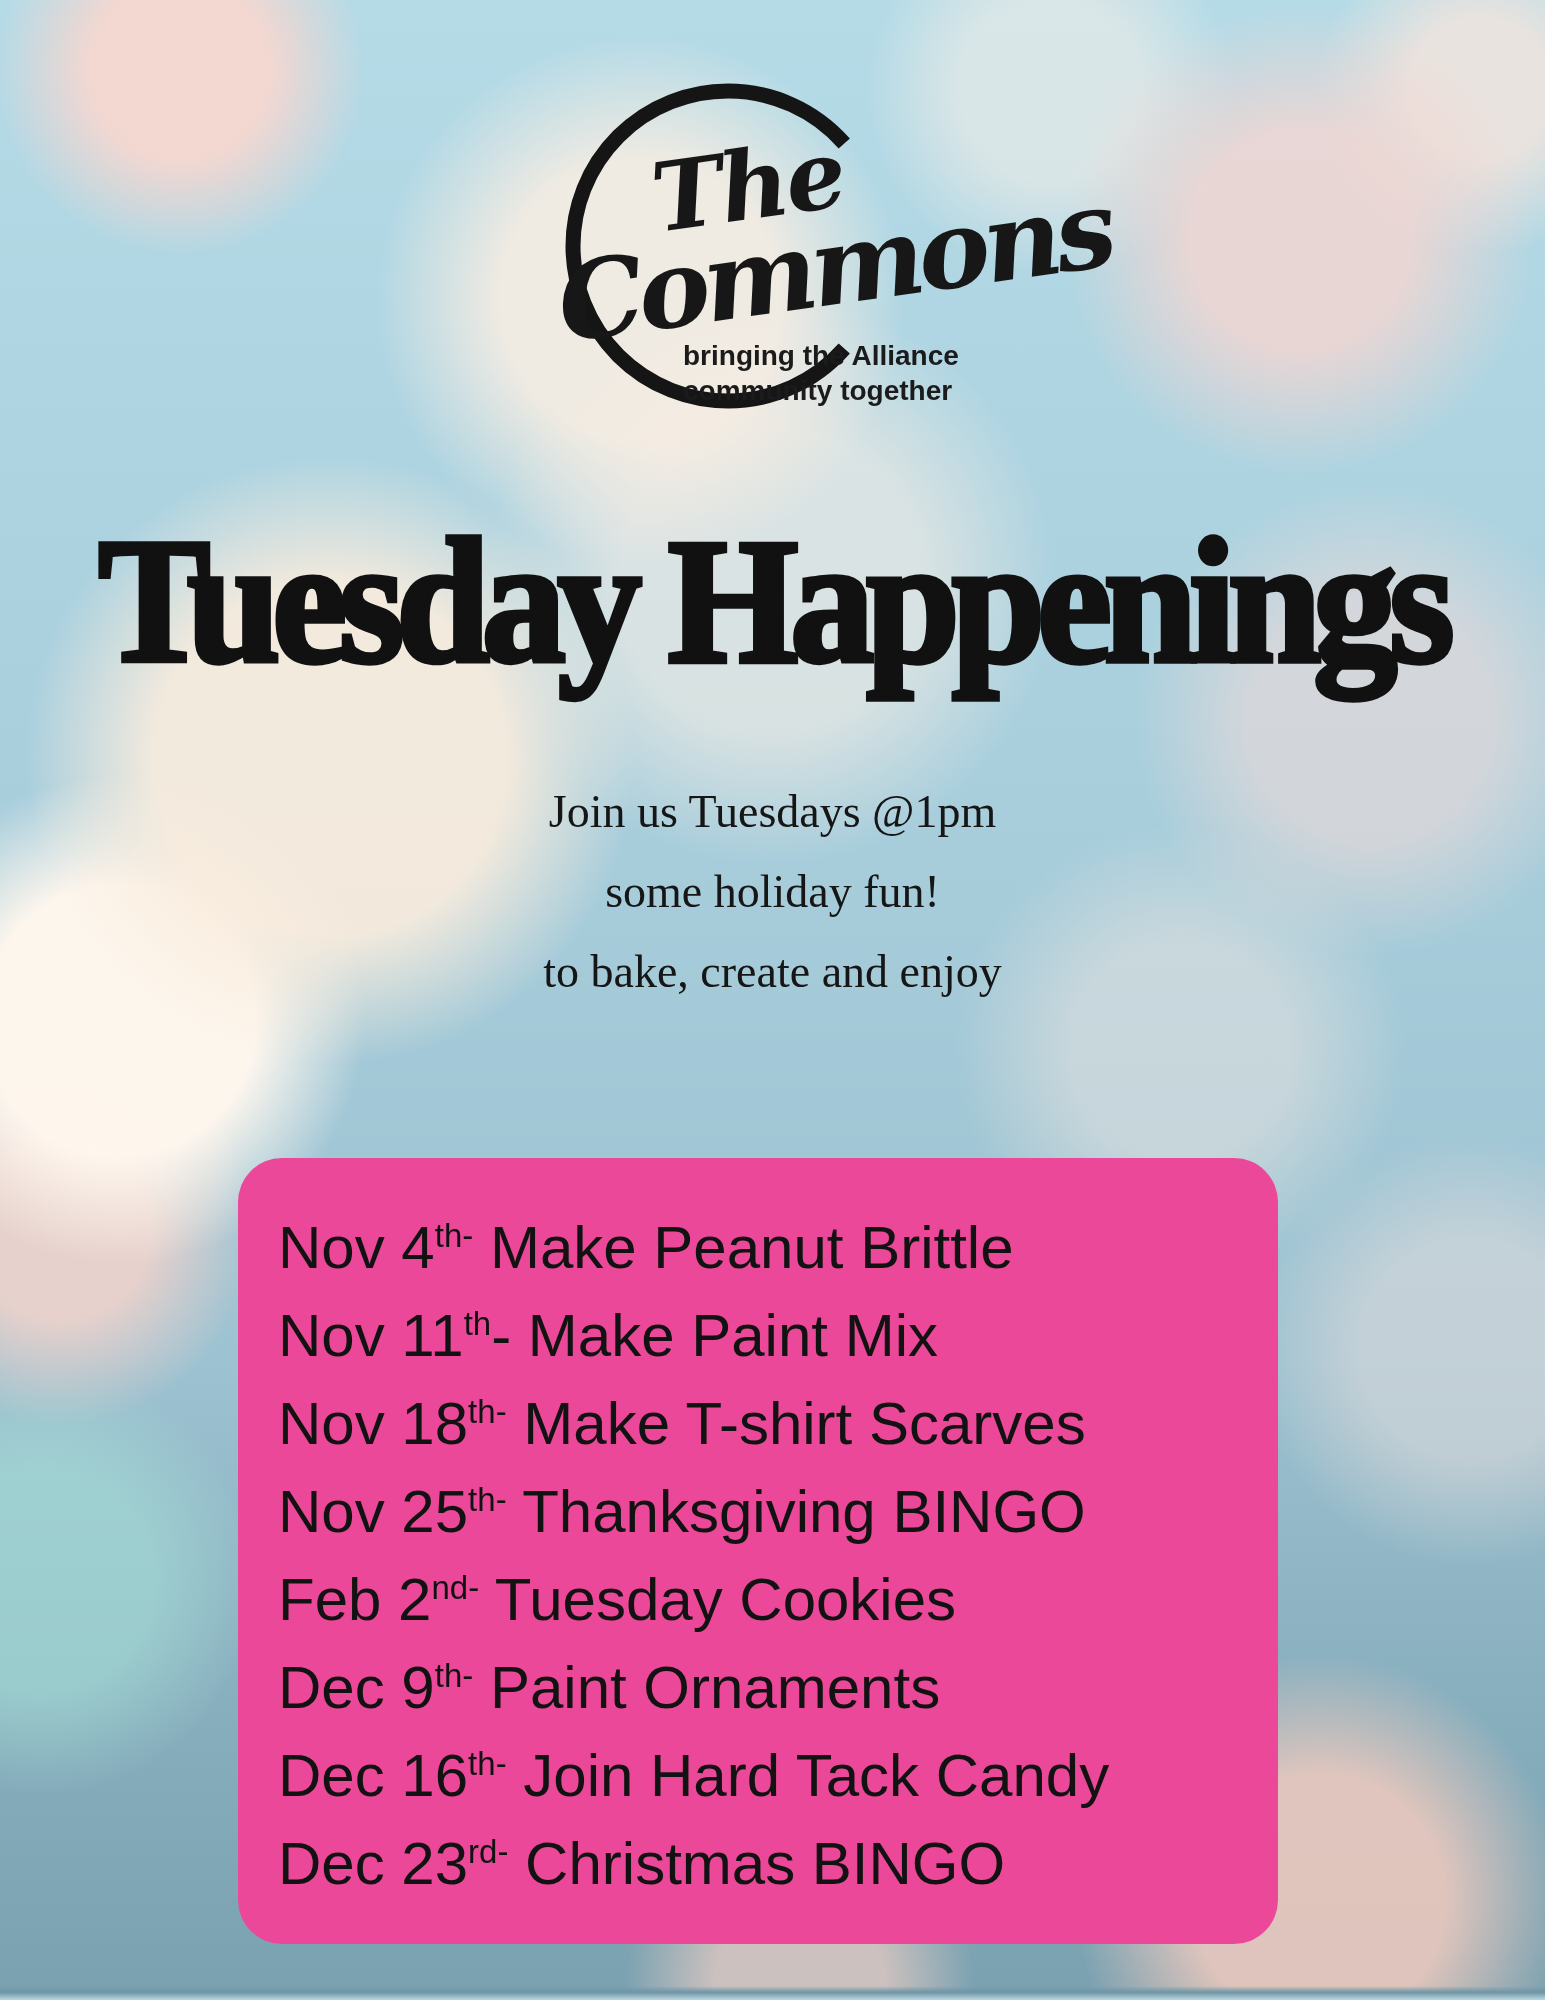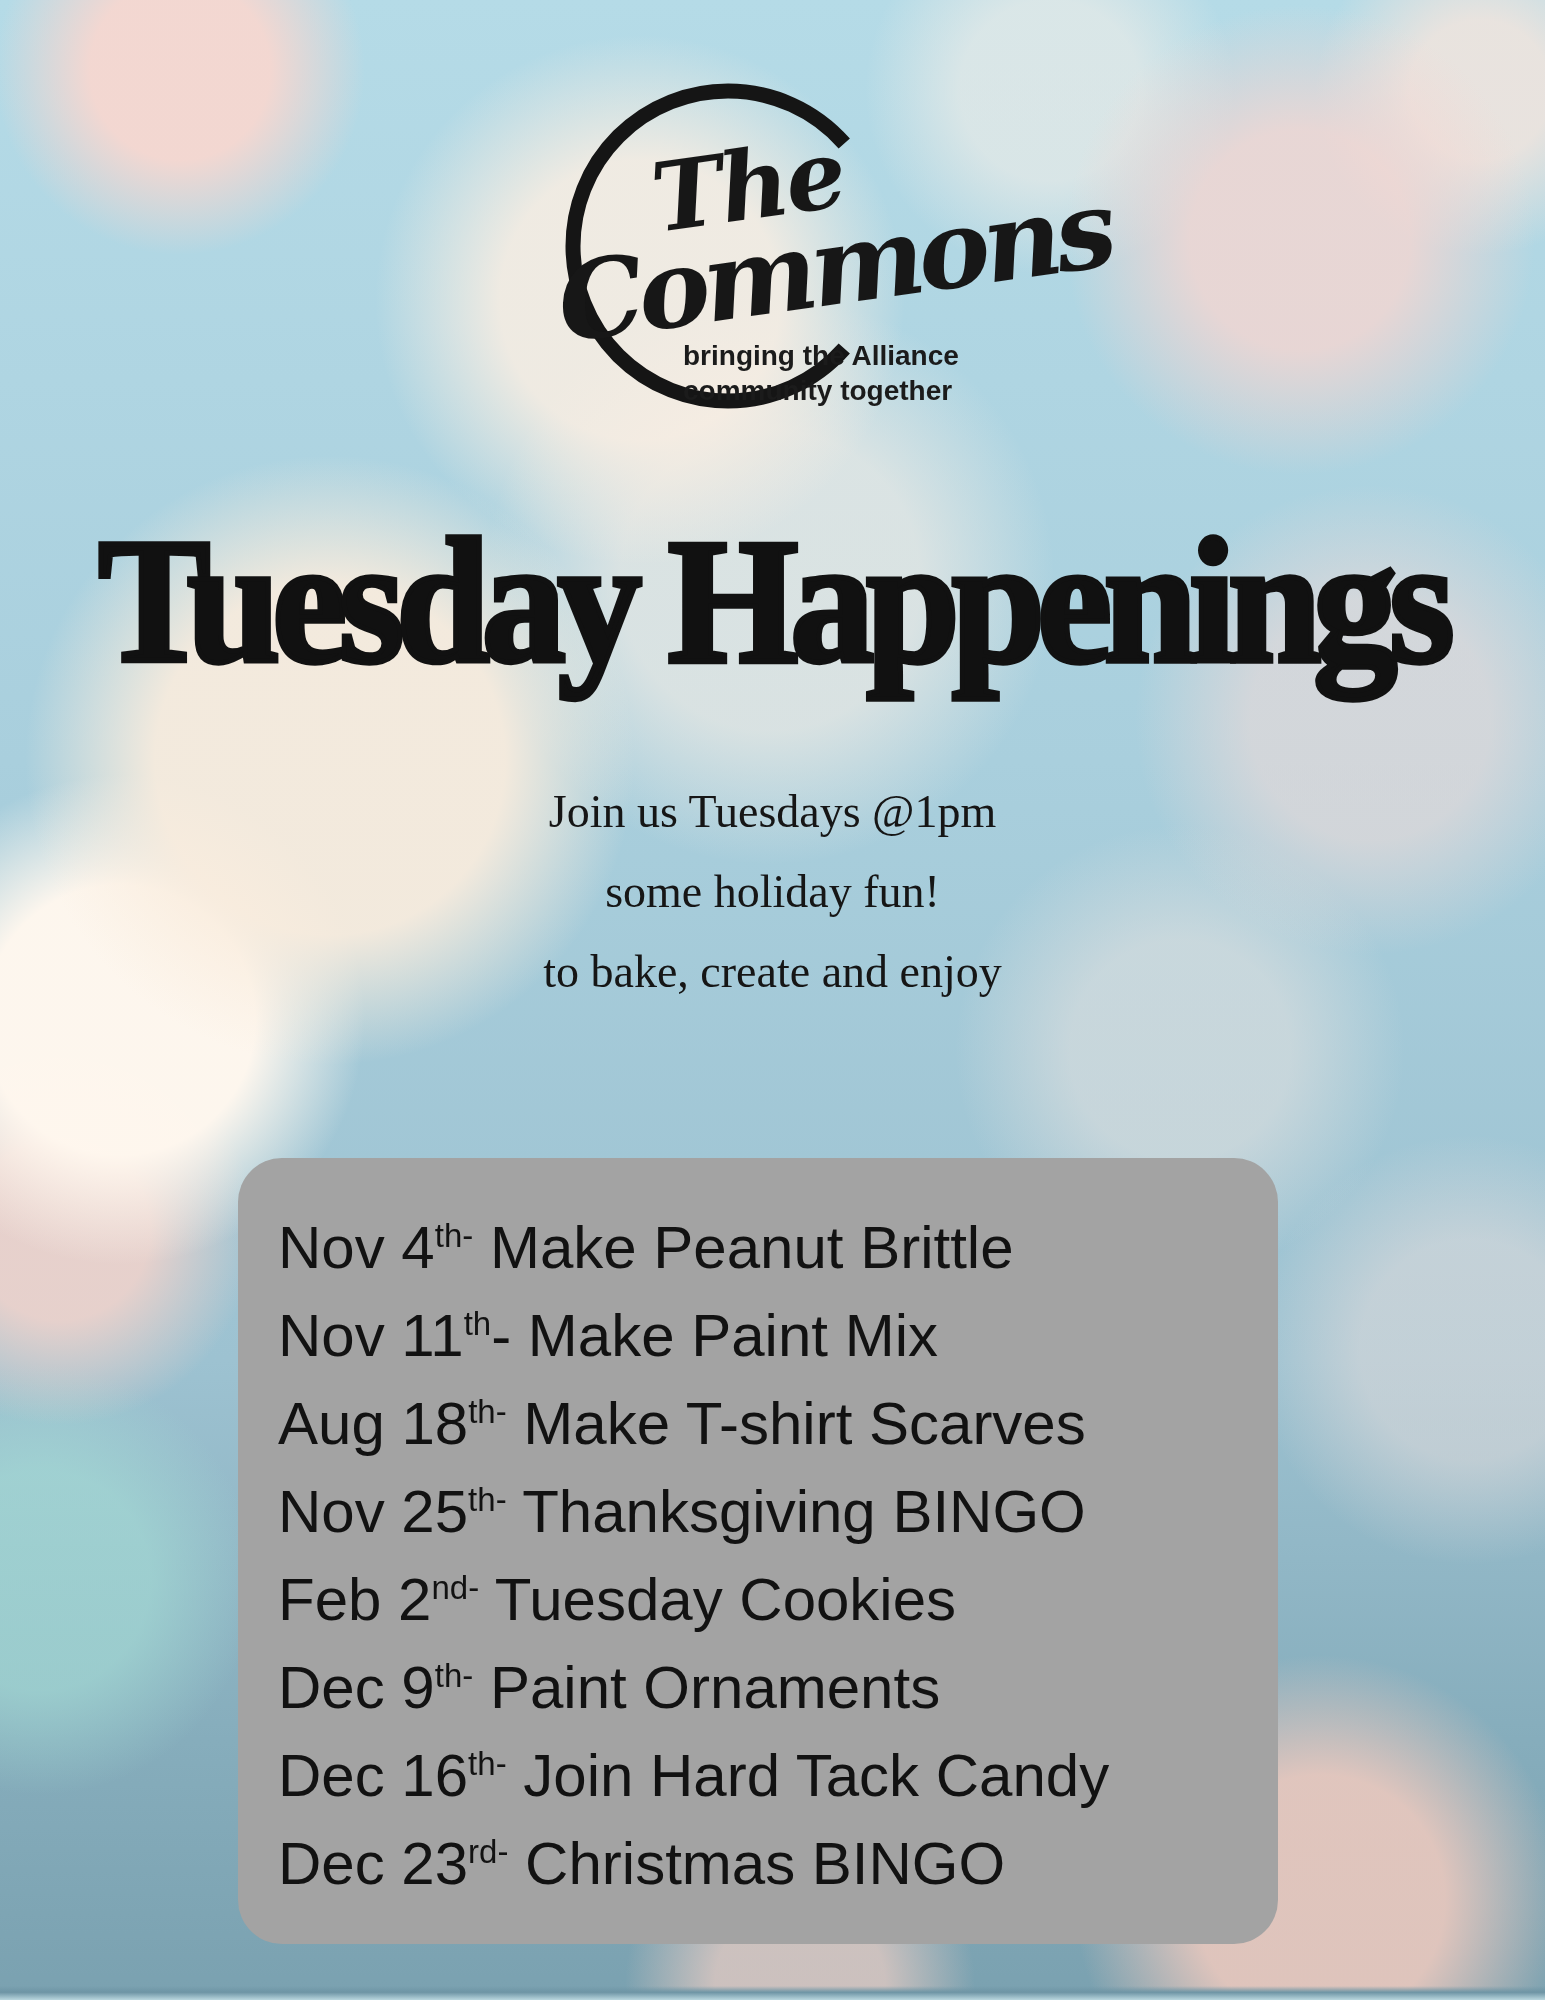--- a/index.html
+++ b/index.html
@@ -108,24 +108,24 @@
   </div>
 
   <h1 class="title">Tuesday Happenings</h1>
 
   <div class="subtitle">
     <div>Join us Tuesdays @1pm</div>
     <div>some holiday fun!</div>
     <div>to bake, create and enjoy</div>
   </div>
 
-  <div class="panel" style="background: #a3a3a3;">
+  <div class="panel" style="background: #ec4899;">
     <div class="event"><span>Nov 4</span><sup>th-</sup><span> Make Peanut Brittle</span></div>
     <div class="event"><span>Nov 11</span><sup>th</sup><span>- Make Paint Mix</span></div>
-    <div class="event"><span>Aug 18</span><sup>th-</sup><span> Make T-shirt Scarves</span></div>
+    <div class="event"><span>Nov 18</span><sup>th-</sup><span> Make T-shirt Scarves</span></div>
     <div class="event"><span>Nov 25</span><sup>th-</sup><span> Thanksgiving BINGO</span></div>
     <div class="event"><span>Feb 2</span><sup>nd-</sup><span> Tuesday Cookies</span></div>
     <div class="event"><span>Dec 9</span><sup>th-</sup><span> Paint Ornaments</span></div>
     <div class="event"><span>Dec 16</span><sup>th-</sup><span> Join Hard Tack Candy</span></div>
     <div class="event"><span>Dec 23</span><sup>rd-</sup><span> Christmas BINGO</span></div>
   </div>
 
 </div>
 
 </body></html>

